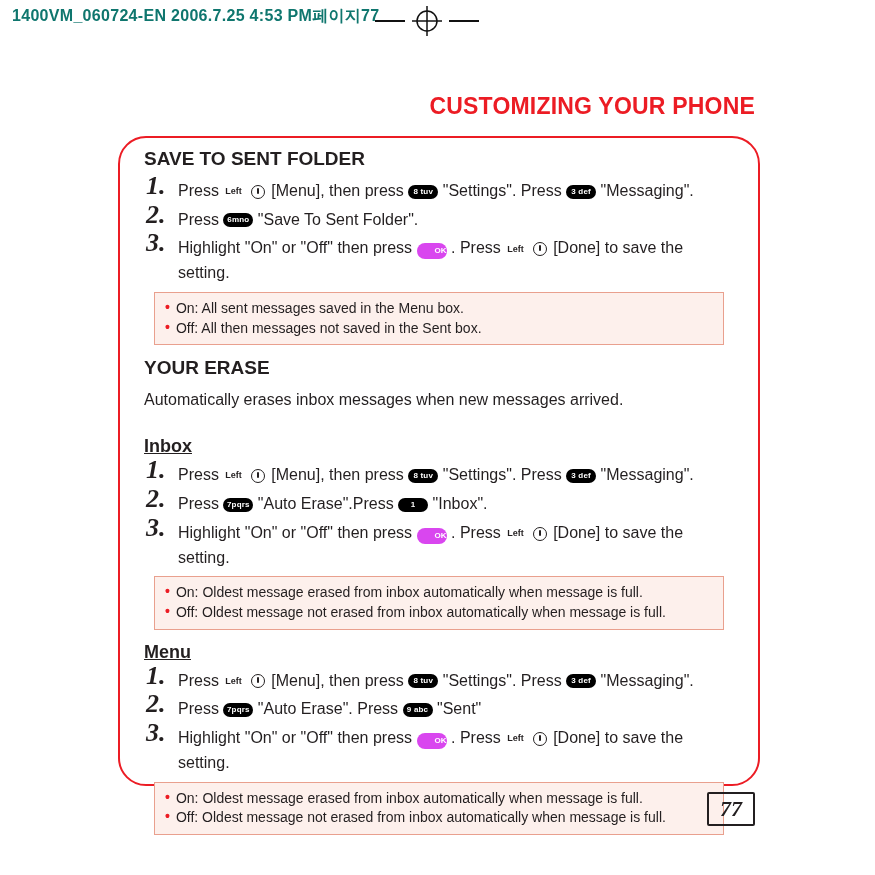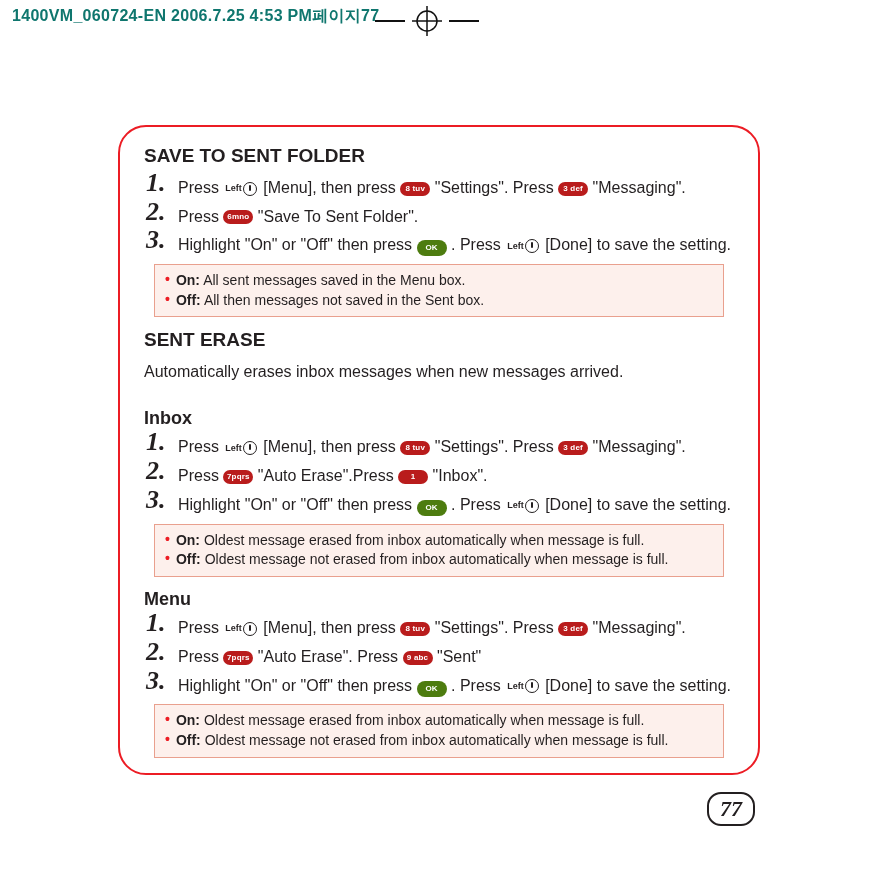--- a/index.html
+++ b/index.html
@@ -16,61 +16,62 @@
 .printmark{position:absolute;left:12px;top:8px;font:700 16px/1 Arial,sans-serif;letter-spacing:.3px;color:#0f766e}
 .reg-outer{position:absolute;left:405px;top:10px;width:44px;height:22px}
 .reg{position:absolute;left:50%;top:50%;width:30px;height:30px;transform:translate(-50%,-50%)}
 .reg svg{display:block}
 .reg-left,.reg-right{position:absolute;top:50%;width:30px;height:2px;background:#111;transform:translateY(-50%)}
 .reg-left{right:100%}.reg-right{left:100%}
 
 .heading{position:absolute;right:120px;top:95px;color:var(--red);font:700 23px/1 Arial,Helvetica,sans-serif;letter-spacing:.2px}
 
 
-.card{position:absolute;left:118px;top:125px;width:642px;height:650px;border:2px solid var(--red);border-radius:28px;padding:18px 24px 20px}
+.card{position:absolute;left:118px;top:136px;width:642px;height:650px;border:2px solid var(--red);border-radius:28px;padding:10px 24px 20px}
 .card h2{font:700 19px/1.2 Arial,Helvetica,sans-serif;margin-bottom:8px}
 .lead{font:16px/1.45 Arial,Helvetica,sans-serif;margin:2px 0 25px}
-.card h3{font:700 18px Arial,Helvetica,sans-serif;margin:8px 0 6px}
+.card h3{font:700 18px Arial,Helvetica,sans-serif;text-decoration:underline;margin:8px 0 6px}
 
 ol.steps{list-style:none;counter-reset:step;margin:0 0 6px}
 ol.steps>li{counter-increment:step;position:relative;padding-left:34px;margin:2px 0 4px;font:16px/1.55 Arial,Helvetica,sans-serif;color:var(--ink)}
 ol.steps>li::before{content:counter(step)".";position:absolute;left:2px;top:-6px;font:italic 700 26px/1 Georgia,serif}
 
 .box{border:1px solid var(--pinkborder);background:var(--pink);margin:6px 10px 12px;padding:6px 10px;font:14px/1.4 Arial,Helvetica,sans-serif}
 .box .row{display:flex;align-items:flex-start;gap:4px}
 .box .dot{color:var(--red);font-weight:700;margin-right:2px;line-height:1.2}
-.box b{font-weight:700}
+.box b{font-weight:400}
 
 .key{display:inline-flex;align-items:center;vertical-align:middle;margin:0 2px}
-.keypad{display:inline-block;width:30px;height:14px;border-radius:7px;background:#b91c1c;color:#fff;font:700 8px/14px Arial,sans-serif;text-align:center;letter-spacing:.2px;vertical-align:middle}
-.left-label{font:700 9px/1 Arial,sans-serif;margin-right:1px}
+.keypad{display:inline-block;width:30px;height:14px;border-radius:7px;background:#000000;color:#fff;font:700 8px/14px Arial,sans-serif;text-align:center;letter-spacing:.2px;vertical-align:middle}
+.left-label{font:700 9px/1 Arial,sans-serif;margin-right:9px}
 .soft-circ{display:inline-block;width:14px;height:14px;border:1.5px solid var(--ink);border-radius:50%;position:relative;vertical-align:middle}
 .soft-circ::after{content:"";position:absolute;left:50%;top:2px;width:2px;height:6px;background:var(--ink);transform:translateX(-50%);border-radius:1px}
-.ok-key{display:inline-block;width:30px;height:16px;border-radius:9px;background:#4d7c0f;color:#fff;font:700 8px/16px Arial,sans-serif;text-align:center}
-
-
-.pageno{position:absolute;right:120px;top:792px;width:48px;height:34px;border:2px solid var(--ink);border-radius:14px;display:flex;align-items:center;justify-content:center;font:italic 700 22px Georgia,serif}
+.ok-key{display:inline-block;width:30px;height:16px;border-radius:9px;background:#d946ef;color:#fff;font:700 8px/16px Arial,sans-serif;text-align:right}
+
+
+.pageno{position:absolute;right:120px;top:792px;width:48px;height:34px;border:2px solid var(--ink);border-radius:2px;display:flex;align-items:center;justify-content:center;font:italic 700 22px Georgia,serif}
 </style>
 </head>
 <body>
 <div class="page">
 
 <div class="printmark">1400VM_060724-EN  2006.7.25 4:53 PM페이지77</div>
 <div class="reg-outer">
   <div class="reg-left"></div>
   <div class="reg">
     <svg viewBox="0 0 30 30">
           <circle cx="15" cy="15" r="10" fill="none" stroke="#111" stroke-width="1.5"></circle>
           <line x1="15" y1="0" x2="15" y2="30" stroke="#111" stroke-width="1.5"></line>
           <line x1="0" y1="15" x2="30" y2="15" stroke="#111" stroke-width="1.5"></line>
         </svg>
   </div>
   <div class="reg-right"></div>
 </div>
 
+<div class="heading">CUSTOMIZING YOUR PHONE</div>
 
 <div class="card">
 
   <h2>SAVE TO SENT FOLDER</h2>
   <ol class="steps">
     <li>
       <span>Press </span>
       <span class="key">
             <span class="left-label">Left</span>
             <span class="soft-circ"></span>
@@ -101,21 +102,21 @@
     <div class="row">
           <span class="dot">•</span>
           <span><b>On:</b> <span>All sent messages saved in the Menu box.</span></span>
         </div>
     <div class="row">
           <span class="dot">•</span>
           <span><b>Off:</b> <span>All then messages not saved in the Sent box.</span></span>
         </div>
   </div>
 
-  <h2>SENT ERASE</h2>
+  <h2>YOUR ERASE</h2>
   <p class="lead">Automatically erases inbox messages when new messages arrived.</p>
 
   <h3>Inbox</h3>
   <ol class="steps">
     <li>
       <span>Press </span>
       <span class="key">
             <span class="left-label">Left</span>
             <span class="soft-circ"></span>
           </span>

